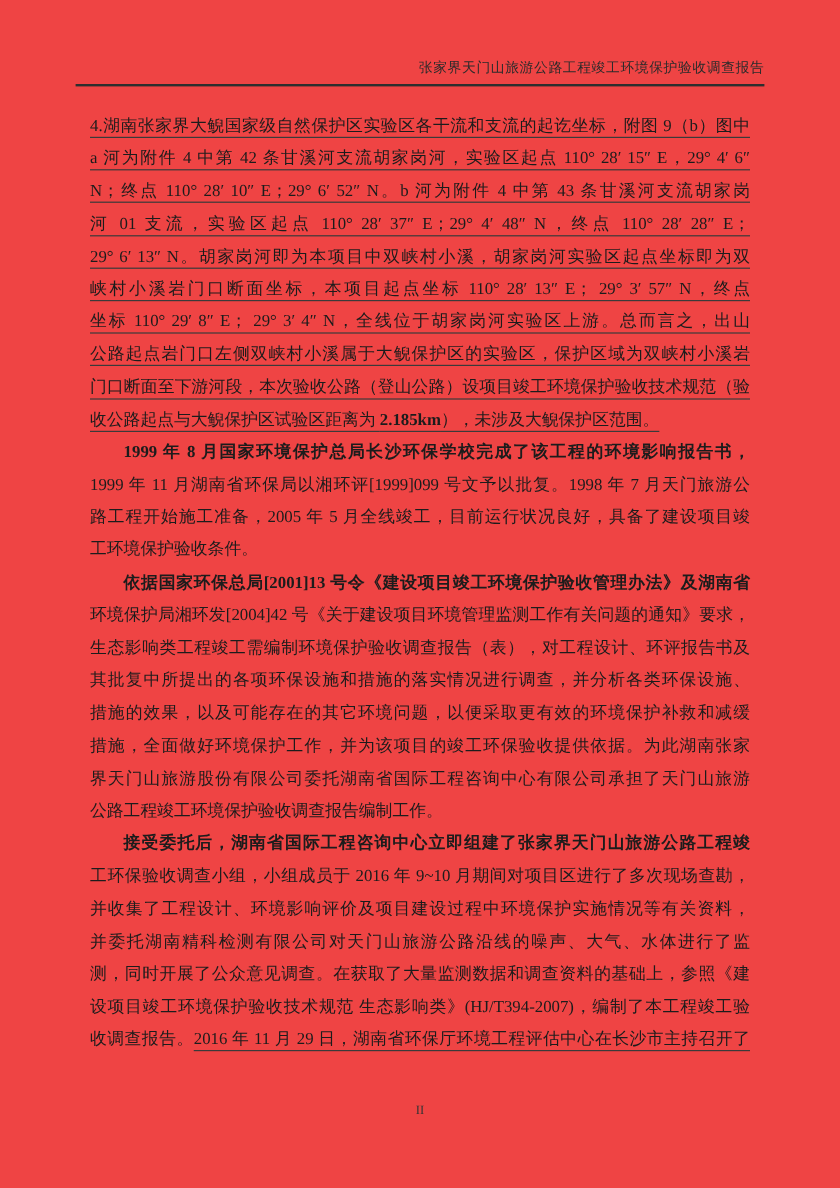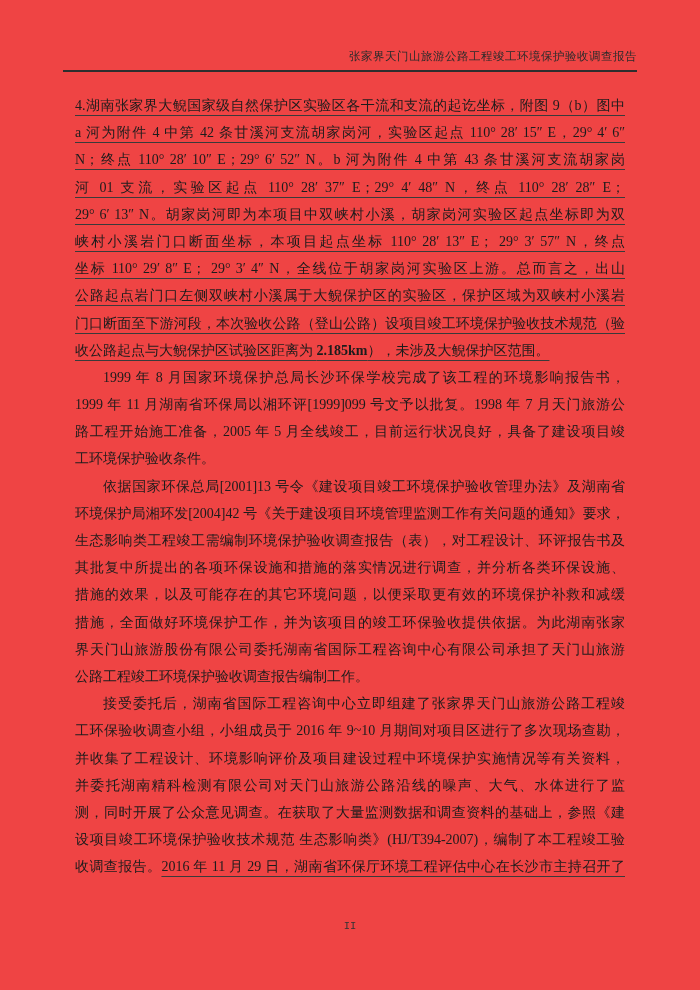--- a/index.html
+++ b/index.html
@@ -45,37 +45,37 @@
   }
   .para { margin: 0; padding: 0; }
   .line {
     text-align: justify;
     text-align-last: justify;
     height: 27.2px;
     overflow: visible;
     white-space: normal;
   }
   .line.end { text-align-last: left; }
-  .line.indent { text-indent: 2em; }
+  .line.indent { text-indent: 2em; font-weight: bold; }
   .u {
     text-decoration: underline;
     text-decoration-color: #3a3a3a;
     text-decoration-thickness: 1px;
     text-underline-offset: 5px;
   }
   .b { font-weight: bold; }
   .footer {
     position: absolute;
     top: 920px;
     left: 0;
     width: 700px;
     text-align: center;
     font-size: 10.5px;
     color: #333333;
-    font-family: Liberation Mono, monospace;
+    font-family: Liberation Serif, serif;
   }
 </style>
 </head>
 <body>
 
 <div class="page">
 
   <div class="running-header">
     <span>张家界天门山旅游公路工程竣工环境保护验收调查报告</span>
   </div>

